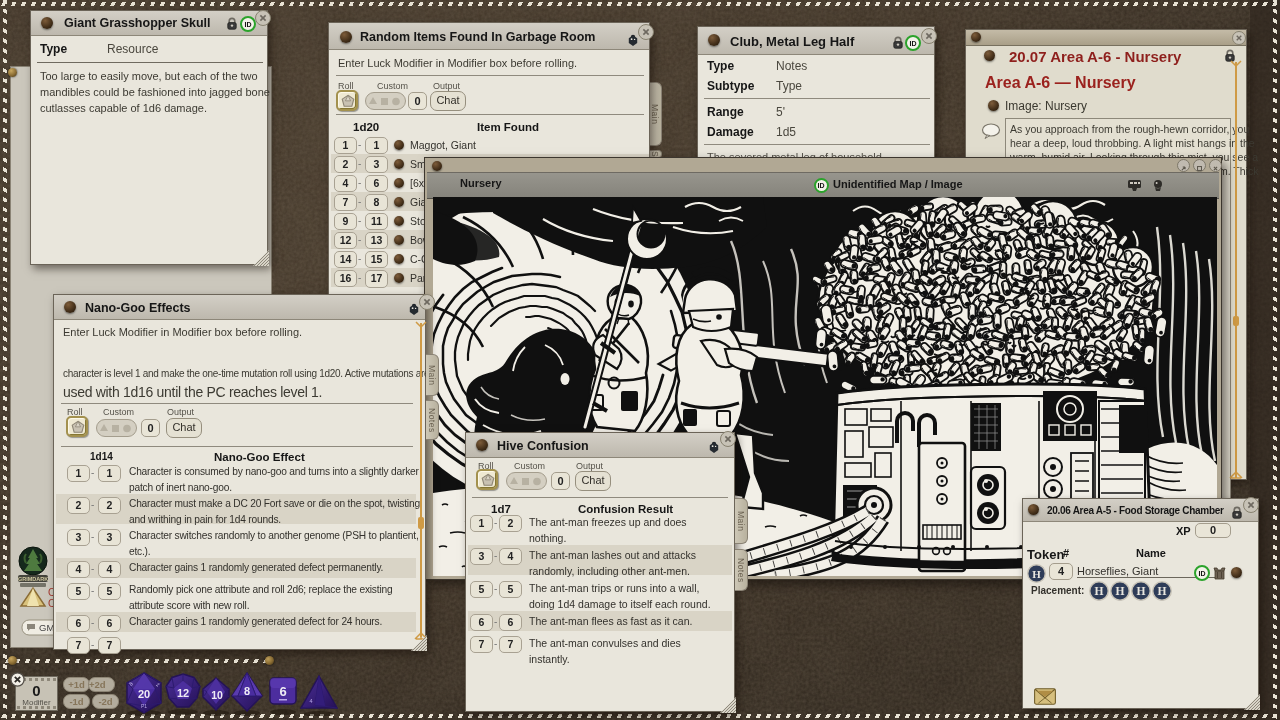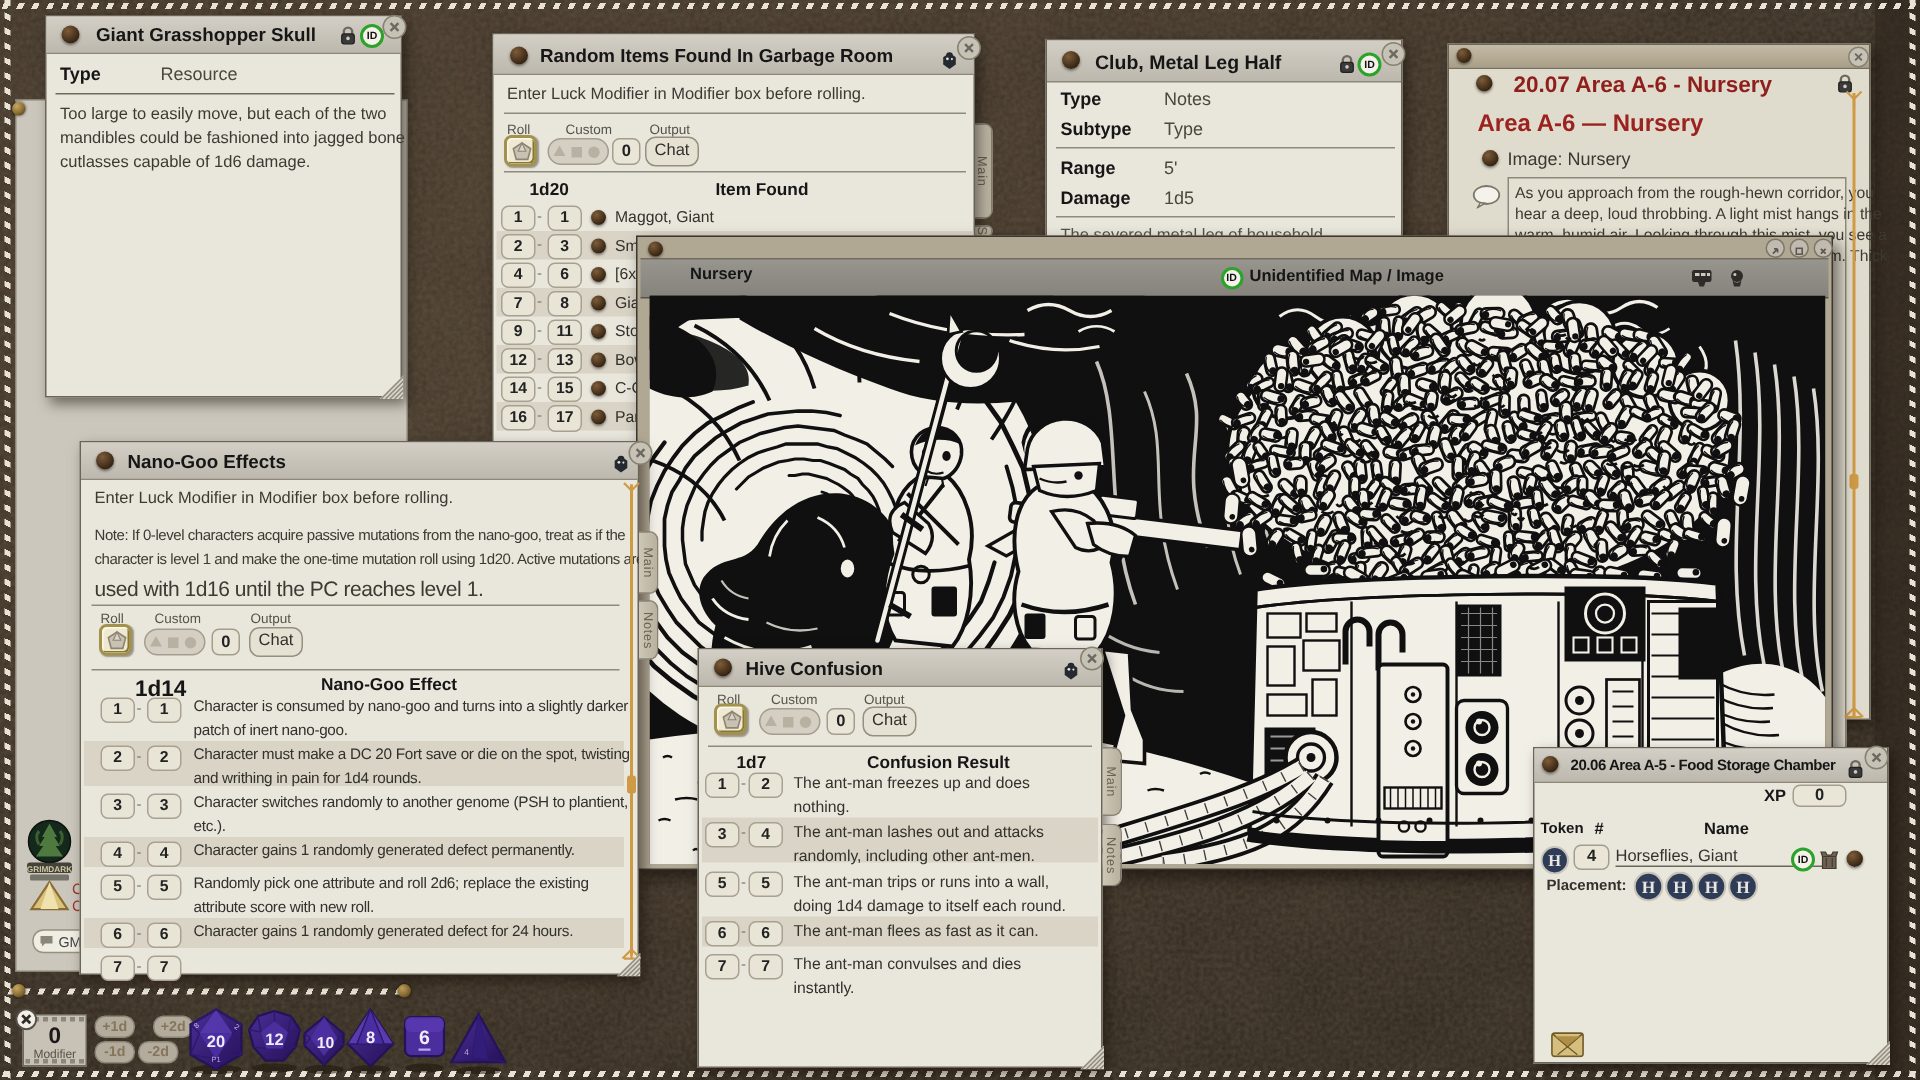--- a/index.html
+++ b/index.html
@@ -2789,40 +2789,39 @@
       <circle cx="4.6" cy="6.2" r="0.9" fill="#e9e6de"></circle>
       <circle cx="7.6" cy="6.4" r="0.7" fill="#e9e6de"></circle>
     </svg>
     <div class="xbtn" style="left:365px;top:-1px;width:16px;height:16px">
       <svg viewBox="0 0 16 16" width="16" height="16">
         <line x1="5" y1="5" x2="11" y2="11" stroke="#6e6960" stroke-width="1.8"></line>
         <line x1="11" y1="5" x2="5" y2="11" stroke="#6e6960" stroke-width="1.8"></line>
       </svg>
     </div>
     <div class="txt" style="left:9px;top:31px;font-size:11px;color:#3c3a32">Enter Luck Modifier in Modifier box before rolling.</div>
-    <div class="txt" style="left:9px;top:57px;font-size:10px;letter-spacing:-0.3px;color:#3c3a32">Note: If 0-level characters acquire passive mutations from the nano-goo, treat as if the</div>
     <div class="txt" style="left:9px;top:73px;font-size:10px;letter-spacing:-0.3px;color:#3c3a32">character is level 1 and make the one-time mutation roll using 1d20. Active mutations are</div>
     <div class="txt" style="left:9px;top:89px;font-size:14px;letter-spacing:-0.3px;color:#3c3a32">used with 1d16 until the PC reaches level 1.</div>
     <div class="hline" style="left:7px;top:108px;width:352px;background:#8f8a7e"></div>
     <div class="lbl" style="left:13px;top:112px">Roll</div>
     <div class="lbl" style="left:49px;top:112px">Custom</div>
     <div class="lbl" style="left:113px;top:112px">Output</div>
     <div class="rollb" style="left:12px;top:121px;width:22px;height:21px"><svg width="16" height="15" viewBox="0 0 14 14" style="margin:2px">
         <path d="M7 1.2 L12.4 4.8 L10.6 11.4 L3.4 11.4 L1.6 4.8 Z" fill="#c9c2b2" stroke="#8d8574" stroke-width="1"></path>
         <path d="M7 1.2 L9.4 6.4 L4.6 6.4 Z" fill="#d9d3c5" stroke="#8d8574" stroke-width="0.7"></path>
       </svg></div>
     <div class="cpill" style="left:42px;top:124px;width:41px;height:18px"><svg width="37" height="14" viewBox="0 0 37 14" style="margin:1px">
         <path d="M6 3 L10 10 L2 10 Z" fill="#b7b1a2"></path>
         <rect x="14" y="4" width="7" height="7" fill="#b7b1a2"></rect>
         <circle cx="29" cy="7.5" r="3.8" fill="#b7b1a2"></circle>
       </svg></div>
     <div class="zbox" style="left:87px;top:124px;width:19px;height:18px;line-height:16px">0</div>
     <div class="chatb" style="left:112px;top:123px;width:36px;height:20px;line-height:17px">Chat</div>
     <div class="hline" style="left:7px;top:151px;width:352px;background:#8f8a7e"></div>
-    <div class="ttl" style="left:36px;top:156px;font-size:15px">1d14</div>
+    <div class="ttl" style="left:36px;top:156px;font-size:10px">1d14</div>
     <div class="ttl" style="left:160px;top:156px;font-size:11.5px">Nano-Goo Effect</div>
     <div class="nbox" style="left:13px;top:170px;width:23px;height:17px;line-height:15px">1</div>
     <div class="txt" style="left:37px;top:172px;font-size:10px;color:#777">-</div>
     <div class="nbox" style="left:44px;top:170px;width:23px;height:17px;line-height:15px">1</div>
     <div class="txt" style="left:75px;top:171px;font-size:10.2px;letter-spacing:-0.2px">Character is consumed by nano-goo and turns into a slightly darker</div>
     <div class="txt" style="left:75px;top:187px;font-size:10.2px;letter-spacing:-0.2px">patch of inert nano-goo.</div>
     <div class="rowshade" style="left:2px;top:199px;width:360px;height:30px"></div>
     <div class="nbox" style="left:13px;top:202px;width:23px;height:17px;line-height:15px">2</div>
     <div class="txt" style="left:37px;top:204px;font-size:10px;color:#777">-</div>
     <div class="nbox" style="left:44px;top:202px;width:23px;height:17px;line-height:15px">2</div>
@@ -2963,21 +2962,21 @@
       <circle cx="6" cy="8.6" r="1.2" fill="#cfcac0"></circle>
     </svg>
     <div class="xbtn" style="left:220px;top:-2px;width:16px;height:16px">
       <svg viewBox="0 0 16 16" width="16" height="16">
         <line x1="5" y1="5" x2="11" y2="11" stroke="#6e6960" stroke-width="1.8"></line>
         <line x1="11" y1="5" x2="5" y2="11" stroke="#6e6960" stroke-width="1.8"></line>
       </svg>
     </div>
     <div class="ttl" style="left:153px;top:26px;font-size:11px">XP</div>
     <div class="zbox" style="left:172px;top:24px;width:36px;height:15px;line-height:13px">0</div>
-    <div class="ttl" style="left:4px;top:48px;font-size:10px">Token</div>
+    <div class="ttl" style="left:4px;top:48px;font-size:13px">Token</div>
     <div class="ttl" style="left:40px;top:48px;font-size:11px">#</div>
     <div class="ttl" style="left:113px;top:48px;font-size:11px">Name</div>
     <svg class="abs" style="left:4px;top:65px" width="19" height="19" viewBox="0 0 19 19">
       <circle cx="9.5" cy="9.5" r="8.8" fill="#2e3c58" stroke="#c9c4b8" stroke-width="1.4"></circle>
       <text x="9.5" y="13.5" font-size="11" font-weight="bold" fill="#e8e6df" text-anchor="middle" font-family="Liberation Serif">H</text>
     </svg>
     <div class="zbox" style="left:26px;top:64px;width:24px;height:17px;line-height:15px">4</div>
     <div class="txt" style="left:54px;top:66px;font-size:11px;border-bottom:1px solid #6b675c;padding-right:62px">Horseflies, Giant</div>
     <div class="idb" style="left:171px;top:66px;width:16px;height:16px;line-height:13px;font-size:7px">ID</div>
     <svg class="abs" style="left:190px;top:67px" width="13" height="14" viewBox="0 0 13 14">
@@ -3026,21 +3025,21 @@
       <div style="position:absolute;left:1px;right:1px;bottom:1px;height:3px;background-image:repeating-linear-gradient(90deg,#8d8779 0 3px,#c7c2b5 3px 6px)"></div>
       <div style="text-align:center;font-size:15px;font-weight:bold;color:#1a1a1a;margin-top:5px">0</div>
       <div style="text-align:center;font-size:8px;color:#55524a;margin-top:-1px">Modifier</div>
     </div>
     <svg class="abs" style="left:10px;top:4px;z-index:2" width="15" height="15" viewBox="0 0 15 15">
       <circle cx="7.5" cy="7.5" r="6.6" fill="#f2efe7" stroke="#55504a" stroke-width="1.3"></circle>
       <line x1="4.8" y1="4.8" x2="10.2" y2="10.2" stroke="#2f2c28" stroke-width="1.8"></line>
       <line x1="10.2" y1="4.8" x2="4.8" y2="10.2" stroke="#2f2c28" stroke-width="1.8"></line>
     </svg>
     <div class="abs" style="left:63px;top:9px;width:27px;height:15px;background:#b3ac9d;border:1px solid #8d8575;border-radius:7px;box-sizing:border-box;text-align:center;font-size:9.5px;line-height:13px;color:#86755a;font-weight:bold">+1d</div>
-    <div class="abs" style="left:102px;top:9px;width:27px;height:15px;background:#b3ac9d;border:1px solid #8d8575;border-radius:7px;box-sizing:border-box;text-align:center;font-size:9.5px;line-height:13px;color:#86755a;font-weight:bold">+2d</div>
+    <div class="abs" style="left:88px;top:9px;width:27px;height:15px;background:#b3ac9d;border:1px solid #8d8575;border-radius:7px;box-sizing:border-box;text-align:left;font-size:9.5px;line-height:13px;color:#86755a;font-weight:bold">+2d</div>
     <div class="abs" style="left:63px;top:26px;width:27px;height:15px;background:#b3ac9d;border:1px solid #8d8575;border-radius:7px;box-sizing:border-box;text-align:center;font-size:9.5px;line-height:13px;color:#86755a;font-weight:bold">-1d</div>
     <div class="abs" style="left:92px;top:26px;width:27px;height:15px;background:#b3ac9d;border:1px solid #8d8575;border-radius:7px;box-sizing:border-box;text-align:center;font-size:9.5px;line-height:13px;color:#86755a;font-weight:bold">-2d</div>
     <svg class="abs" style="left:123px;top:2px" width="220" height="46" viewBox="0 0 220 46">
 <defs>
 <linearGradient id="pg" x1="0" y1="0" x2="1" y2="1">
 <stop offset="0" stop-color="#4a2f98"></stop>
           <stop offset="1" stop-color="#261158"></stop>
         </linearGradient>
 </defs>
 <ellipse cx="21" cy="43" rx="17" ry="3" fill="#1a1208" opacity="0.5"></ellipse>

